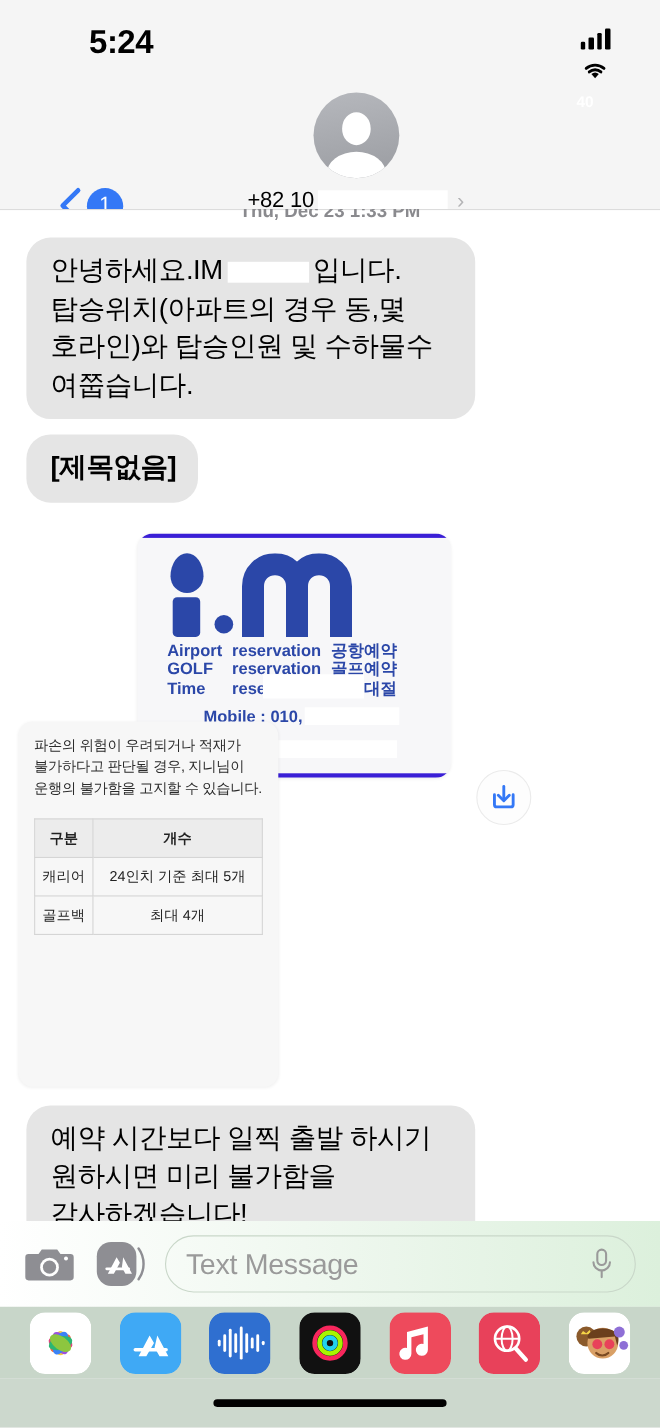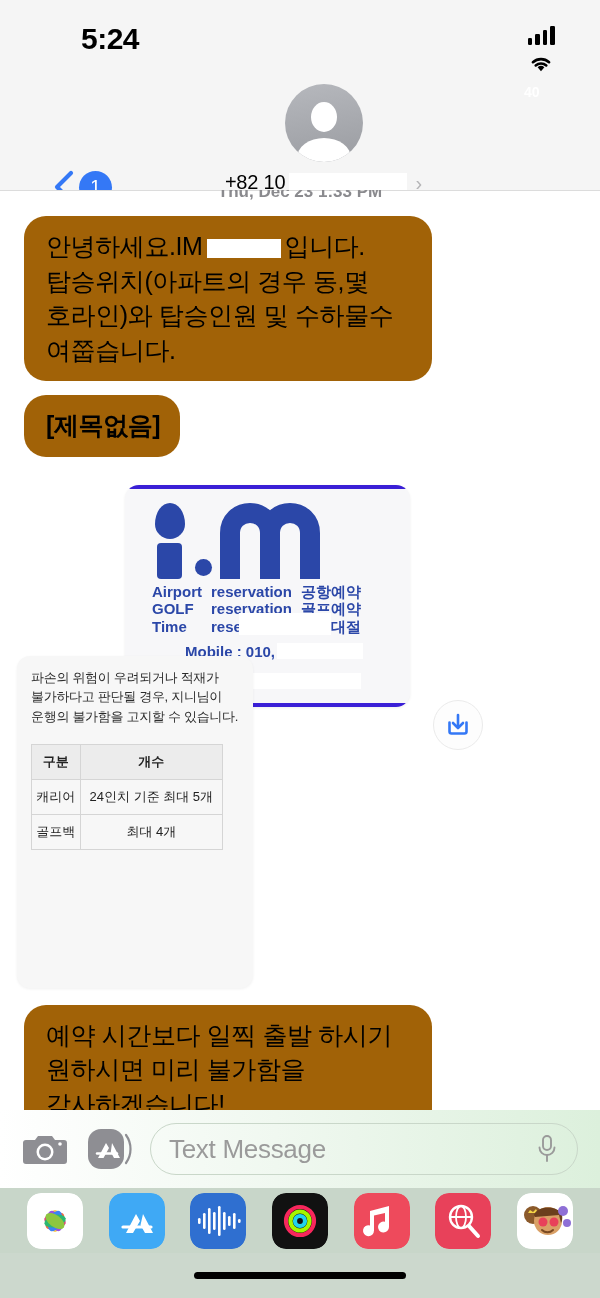--- a/index.html
+++ b/index.html
@@ -89,21 +89,21 @@
     background:#fff; overflow:hidden;
   }
   .hairline { height:1px; background:#dcdcdc; }
   .daystamp {
     text-align:center; font-size:17px; color:#8a8a8e; font-weight:600;
     margin-top:-9px; height:20px; overflow:hidden;
   }
 
   .bubble-in {
     position:relative; max-width:408px; margin:14px 0 0 24px;
-    background:#a16207; border-radius:22px; padding:13px 20px 14px 22px;
+    background:#e5e5e5; border-radius:22px; padding:13px 20px 14px 22px;
     font-size:25px; line-height:1.38; color:#000; letter-spacing:-0.4px;
     word-break:keep-all;
   }
   .bubble-in.tail::after {
     content:""; position:absolute; left:-6px; bottom:0px;
     width:20px; height:20px; background:#e6e6e9;
     border-bottom-right-radius:16px; z-index:-1;
   }
   .bubble-in.short { display:inline-block; font-weight:700; }
 
@@ -155,21 +155,21 @@
   .doc-img {
     position:absolute; left:17px; top:185px; width:236px; height:332px;
     background:#f7f7f7; border-radius:13px; overflow:hidden;
     box-shadow:0 1px 3px rgba(0,0,0,0.06);
   }
   .doc-para {
     padding:12px 14px 0 14px; font-size:13px; line-height:1.52;
     color:#2a2a2a; letter-spacing:-0.3px; word-break:keep-all;
   }
   .doc-table {
-    margin:17px 14px 0 14px; border-collapse:collapse; width:192px;
+    margin:17px 14px 0 14px; border-collapse:collapse; width:208px;
     font-size:13px; color:#222;
   }
   .doc-table th, .doc-table td {
     border:1px solid #d5d5d5; text-align:center; padding:8px 2px;
     font-weight:400;
   }
   .doc-table th { background:#ececec; font-weight:700; }
 
   .dl-btn {
     position:absolute; left:433px; top:229px; width:50px; height:50px;

